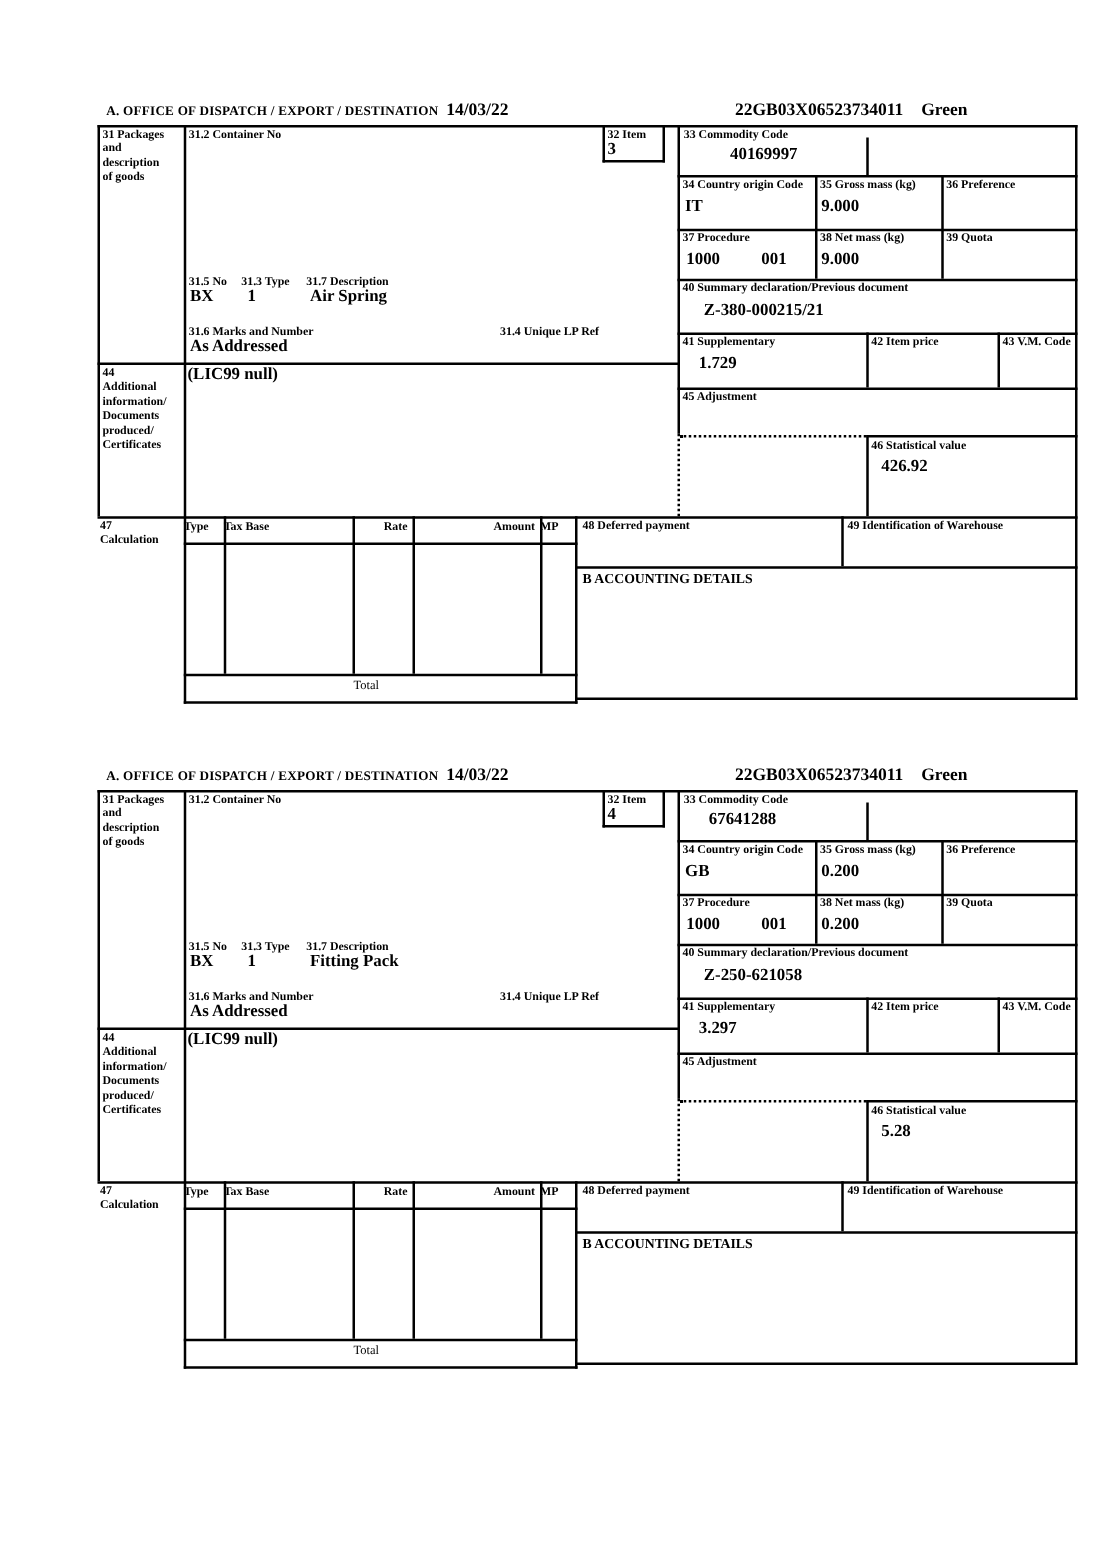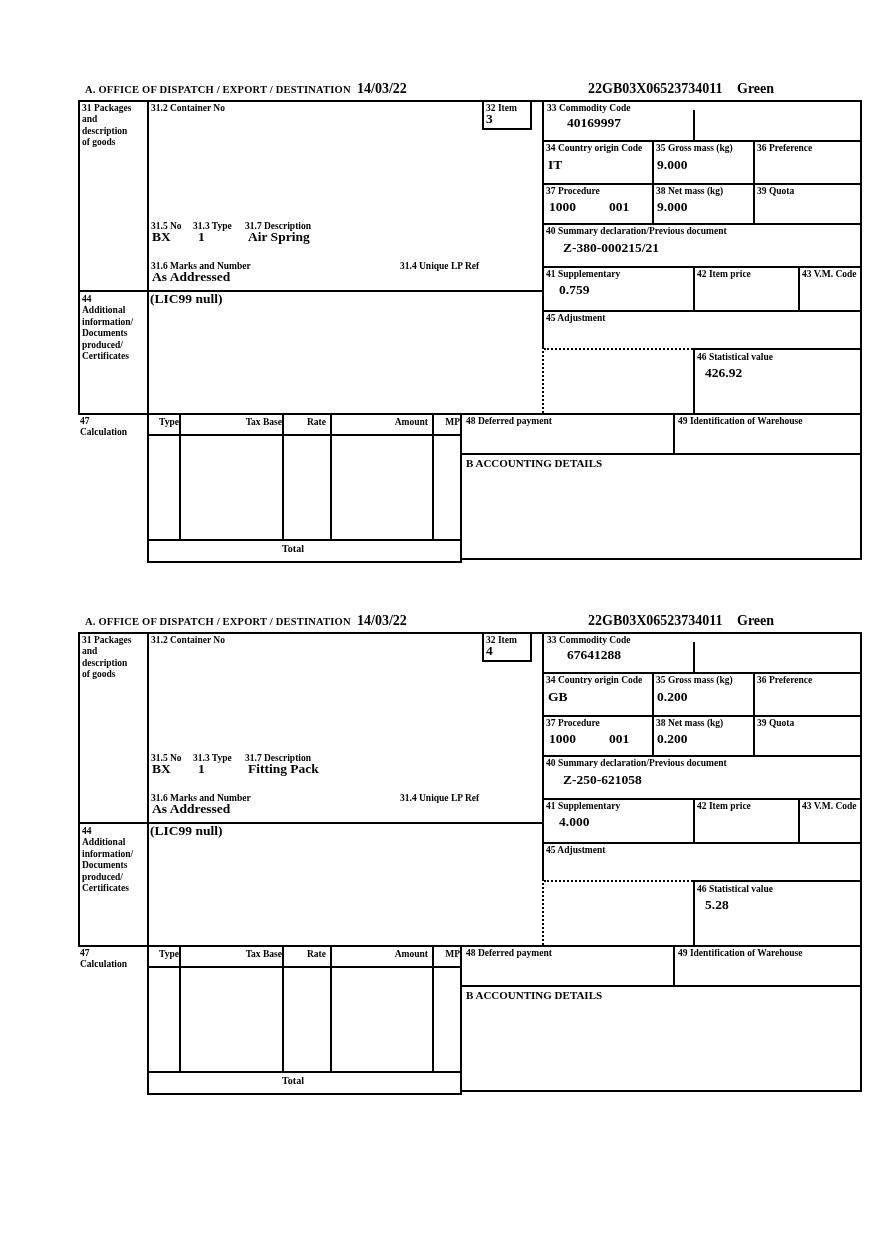--- a/index.html
+++ b/index.html
@@ -8,23 +8,23 @@
   .form{position:absolute;left:78px;width:784px;height:483px;}
   .hl{position:absolute;height:2px;background:#000;}
   .vl{position:absolute;width:2px;background:#000;}
   .hld{position:absolute;height:0;border-top:2px dotted #000;}
   .vld{position:absolute;width:0;border-left:2px dotted #000;}
   .lab{position:absolute;font-weight:bold;font-size:9.5px;line-height:1.2;white-space:pre-line;}
   .val{position:absolute;font-weight:bold;font-size:13.5px;white-space:nowrap;line-height:1.1;}
   .hofc{position:absolute;font-weight:bold;font-size:10.5px;letter-spacing:.2px;white-space:nowrap;}
   .hval{position:absolute;font-weight:bold;font-size:14px;white-space:nowrap;}
   .cth{position:absolute;top:337px;font-weight:bold;font-size:9.5px;}
-  .ctr{text-align:right;}
+  .ctr{text-align:left;}
   .rgt{text-align:right;}
-  .tot{position:absolute;left:69px;width:292px;top:463px;text-align:center;font-weight:bold;font-size:10px;}
+  .tot{position:absolute;left:69px;width:292px;top:463px;text-align:center;font-weight:normal;font-size:10px;}
   .acc{position:absolute;font-weight:bold;font-size:11px;}
 </style>
 </head>
 <body>
 
 <div id="page">
 
   <section class="form" style="top:80px">
 
     <span class="hofc" style="left:7px;top:4px">A.  OFFICE OF DISPATCH / EXPORT / DESTINATION</span>
@@ -90,36 +90,36 @@
     <span class="lab" style="left:167px;top:141px">31.7 Description</span>
     <span class="val" style="left:74px;top:150px">BX</span>
     <span class="val" style="left:120px;top:150px">1</span>
     <span class="val" style="left:170px;top:150px">Air Spring</span>
     <span class="lab" style="left:73px;top:181px">31.6 Marks and Number</span>
     <span class="lab" style="left:322px;top:181px">31.4 Unique LP Ref</span>
     <span class="val" style="left:74px;top:190px">As Addressed</span>
     <span class="val" style="left:72px;top:212px">(LIC99 null)</span>
 
     <span class="lab" style="left:469px;top:23px">33 Commodity Code</span>
-    <span class="val" style="left:489px;top:36px">40169997</span>
+    <span class="val" style="left:506px;top:36px">40169997</span>
     <span class="lab" style="left:468px;top:63px">34 Country origin Code</span>
     <span class="val" style="left:470px;top:78px">IT</span>
     <span class="lab" style="left:578px;top:63px">35 Gross mass (kg)</span>
     <span class="val" style="left:579px;top:78px">9.000</span>
     <span class="lab" style="left:679px;top:63px">36 Preference</span>
     <span class="lab" style="left:468px;top:106px">37 Procedure</span>
     <span class="val" style="left:471px;top:120px">1000</span>
     <span class="val" style="left:531px;top:120px">001</span>
     <span class="lab" style="left:578px;top:106px">38 Net mass (kg)</span>
     <span class="val" style="left:579px;top:120px">9.000</span>
     <span class="lab" style="left:679px;top:106px">39 Quota</span>
     <span class="lab" style="left:468px;top:146px">40 Summary declaration/Previous document</span>
     <span class="val" style="left:485px;top:161px">Z-380-000215/21</span>
     <span class="lab" style="left:468px;top:189px">41 Supplementary</span>
-    <span class="val" style="left:481px;top:203px">0.759</span>
+    <span class="val" style="left:481px;top:203px">1.729</span>
     <span class="lab" style="left:619px;top:189px">42 Item price</span>
     <span class="lab" style="left:724px;top:189px">43 V.M. Code</span>
     <span class="lab" style="left:468px;top:233px">45 Adjustment</span>
     <span class="lab" style="left:619px;top:272px">46 Statistical value</span>
     <span class="val" style="left:627px;top:286px">426.92</span>
 
     <span class="cth ctr" style="left:69px;width:32px">Type</span>
     <span class="cth ctr" style="left:101px;width:103px">Tax Base</span>
     <span class="cth rgt" style="left:204px;width:44px">Rate</span>
     <span class="cth rgt" style="left:252px;width:98px">Amount</span>
@@ -210,21 +210,21 @@
     <span class="lab" style="left:679px;top:63px">36 Preference</span>
     <span class="lab" style="left:468px;top:106px">37 Procedure</span>
     <span class="val" style="left:471px;top:120px">1000</span>
     <span class="val" style="left:531px;top:120px">001</span>
     <span class="lab" style="left:578px;top:106px">38 Net mass (kg)</span>
     <span class="val" style="left:579px;top:120px">0.200</span>
     <span class="lab" style="left:679px;top:106px">39 Quota</span>
     <span class="lab" style="left:468px;top:146px">40 Summary declaration/Previous document</span>
     <span class="val" style="left:485px;top:161px">Z-250-621058</span>
     <span class="lab" style="left:468px;top:189px">41 Supplementary</span>
-    <span class="val" style="left:481px;top:203px">4.000</span>
+    <span class="val" style="left:481px;top:203px">3.297</span>
     <span class="lab" style="left:619px;top:189px">42 Item price</span>
     <span class="lab" style="left:724px;top:189px">43 V.M. Code</span>
     <span class="lab" style="left:468px;top:233px">45 Adjustment</span>
     <span class="lab" style="left:619px;top:272px">46 Statistical value</span>
     <span class="val" style="left:627px;top:286px">5.28</span>
 
     <span class="cth ctr" style="left:69px;width:32px">Type</span>
     <span class="cth ctr" style="left:101px;width:103px">Tax Base</span>
     <span class="cth rgt" style="left:204px;width:44px">Rate</span>
     <span class="cth rgt" style="left:252px;width:98px">Amount</span>

